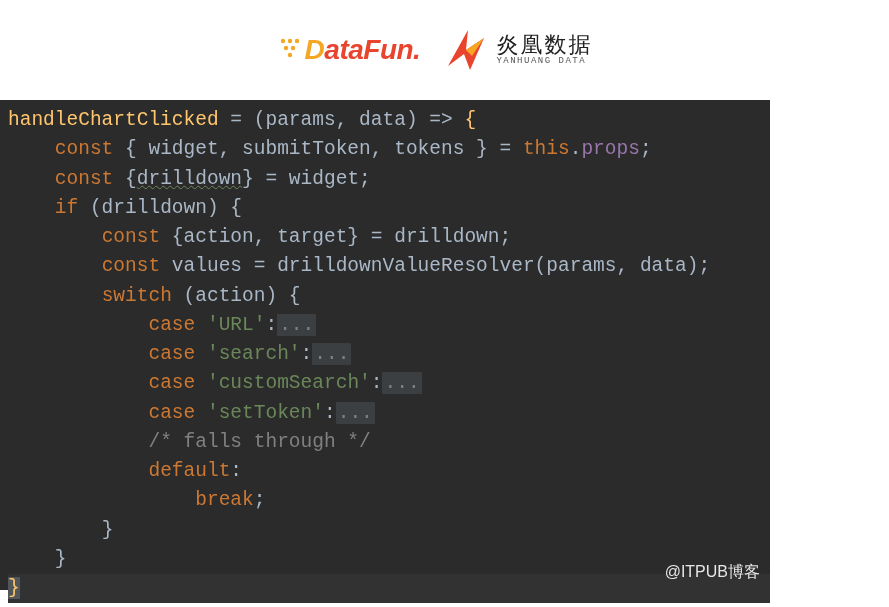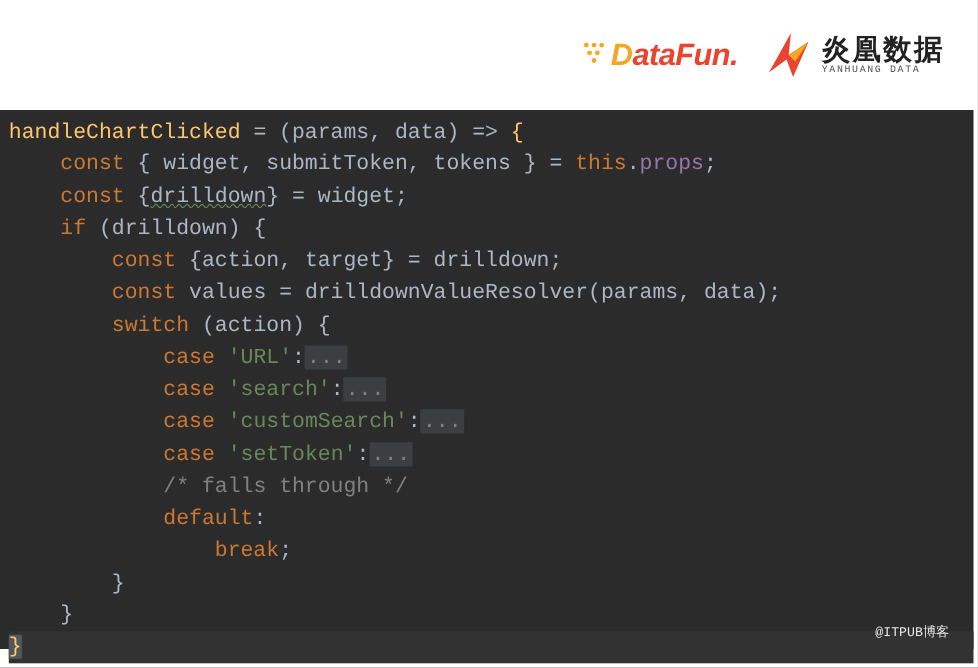--- a/index.html
+++ b/index.html
@@ -7,21 +7,21 @@
       width: 889px;
       height: 607px;
       background: #fff;
       font-family: -apple-system, BlinkMacSystemFont, "Segoe UI", sans-serif;
       position: relative;
       overflow: hidden;
     }
     .header {
       height: 100px;
       display: flex;
-      justify-content: flex-end;
+      justify-content: center;
       align-items: center;
       padding: 10px 30px 10px 10px;
       gap: 20px;
     }
     .logo-datafun {
       display: flex;
       align-items: center;
       gap: 2px;
     }
     .datafun-dots {
@@ -43,33 +43,33 @@
     .bird-icon {
       width: 48px;
       height: 48px;
     }
     .yanhuang-label {
       display: flex;
       flex-direction: column;
       line-height: 1.1;
     }
     .yanhuang-cn {
-      font-size: 26px;
-      font-weight: 700;
+      font-size: 22px;
+      font-weight: 400;
       color: #222;
       letter-spacing: 2px;
     }
     .yanhuang-en {
       font-size: 9px;
       color: #555;
       letter-spacing: 1.5px;
       font-family: Liberation Mono, monospace;
     }
     .editor {
-      width: 885px;
+      width: 770px;
       height: 490px;
       background: #2b2b2b;
       font-family: Menlo, Consolas, "Courier New", monospace;
       font-size: 19.5px;
       line-height: 1.5;
       padding: 6px 0 0 8px;
       color: #a9b7c6;
       white-space: pre;
       position: relative;
     }
@@ -98,25 +98,25 @@
     .last-line {
       background: #323232;
       display: inline-block;
       width: 100%;
     }
     .caret-highlight {
       background: #515658;
     }
     .watermark {
       position: absolute;
-      right: 22px;
+      right: 10px;
       bottom: 6px;
       color: #e6e6e6;
-      font-size: 12px;
-      font-family: Liberation Mono, monospace;
+      font-size: 16px;
+      font-family: Liberation Sans, sans-serif;
     }
   </style>
 </head>
 <body>
 
 <div class="header">
   <div class="logo-datafun">
     <span class="datafun-dots">
       <svg width="26" height="26" viewBox="0 0 26 26">
         <circle cx="6" cy="6" r="2.2" fill="#f5a623"></circle>

